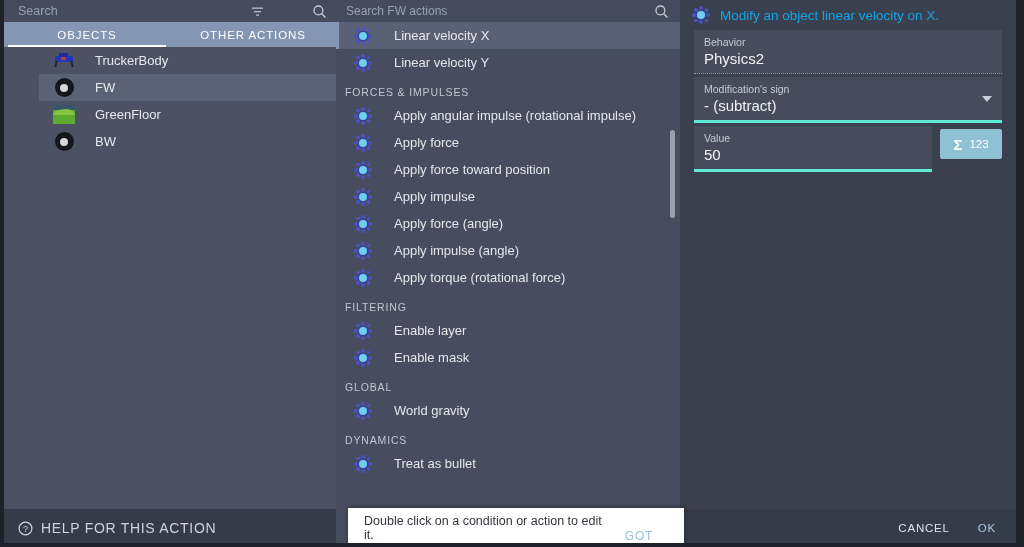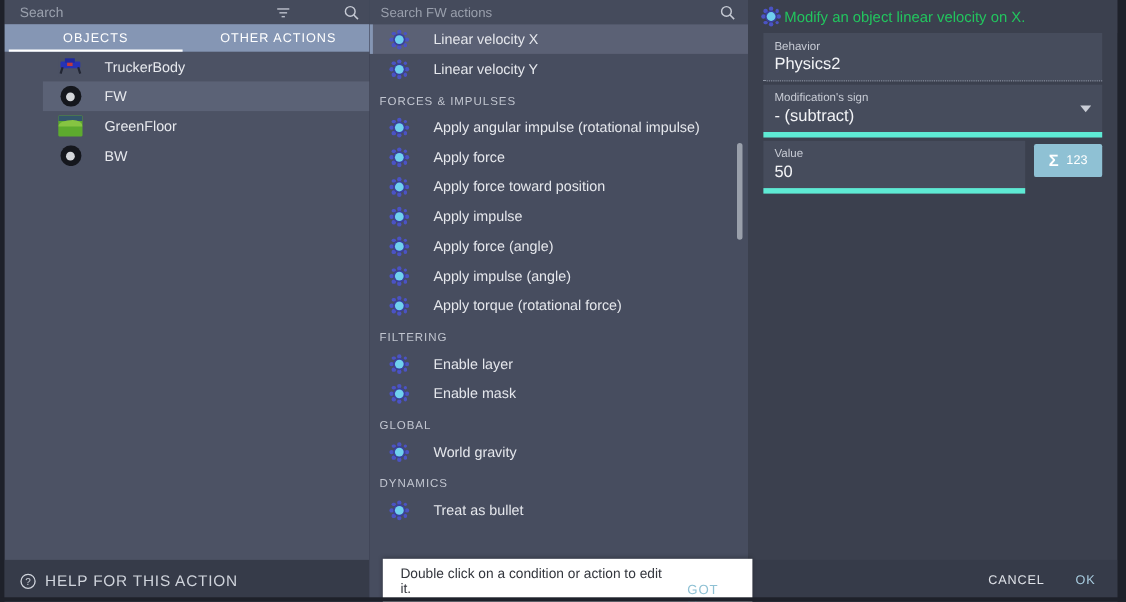--- a/index.html
+++ b/index.html
@@ -163,26 +163,26 @@
   #right-panel {
     left: 680px; width: 336px;
     background: #3b404e;
     display: flex; flex-direction: column;
   }
   #right-header {
     flex: 0 0 30px; height: 30px;
     display: flex; align-items: center; padding-left: 12px;
     background: #3b404e;
   }
-  #right-title { color: #22c55e; font-size: 13.5px; margin-left: 3px; }
+  #right-title { color: #0ea5e9; font-size: 13.5px; margin-left: 10px; }
 
   #right-fields { padding: 0 14px; }
   .field {
     background: #464c5c; margin-bottom: 3px;
-    border-bottom: 5px solid #5eead4;
+    border-bottom: 3px solid #5eead4;
     padding: 6px 10px 5px 10px; position: relative;
   }
   .field-label { color: #c7cbd4; font-size: 10.5px; margin-bottom: 2px; }
   .field-value {
     color: #f2f3f6; font-size: 15px; background: transparent;
     border: none; outline: none; width: 100%;
     font-family: "Liberation Sans", sans-serif;
   }
   #field-behavior { border-bottom: 1px dotted #8e95a3; }
   #field-sign { padding-right: 28px; }

